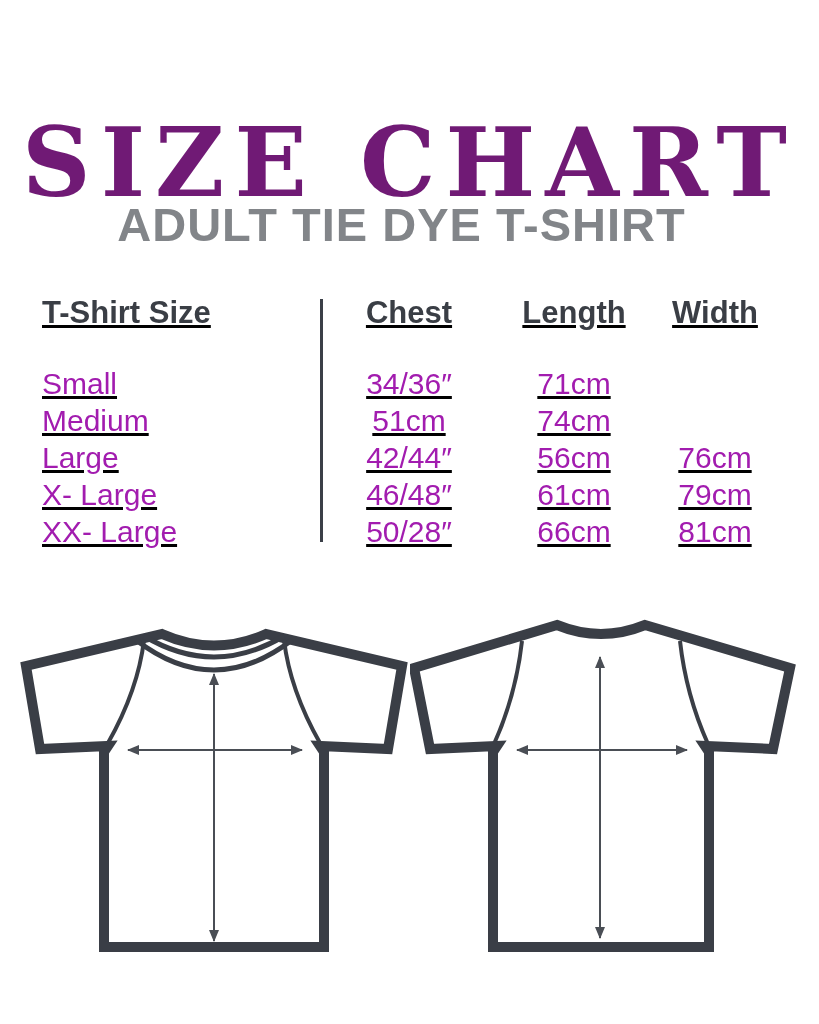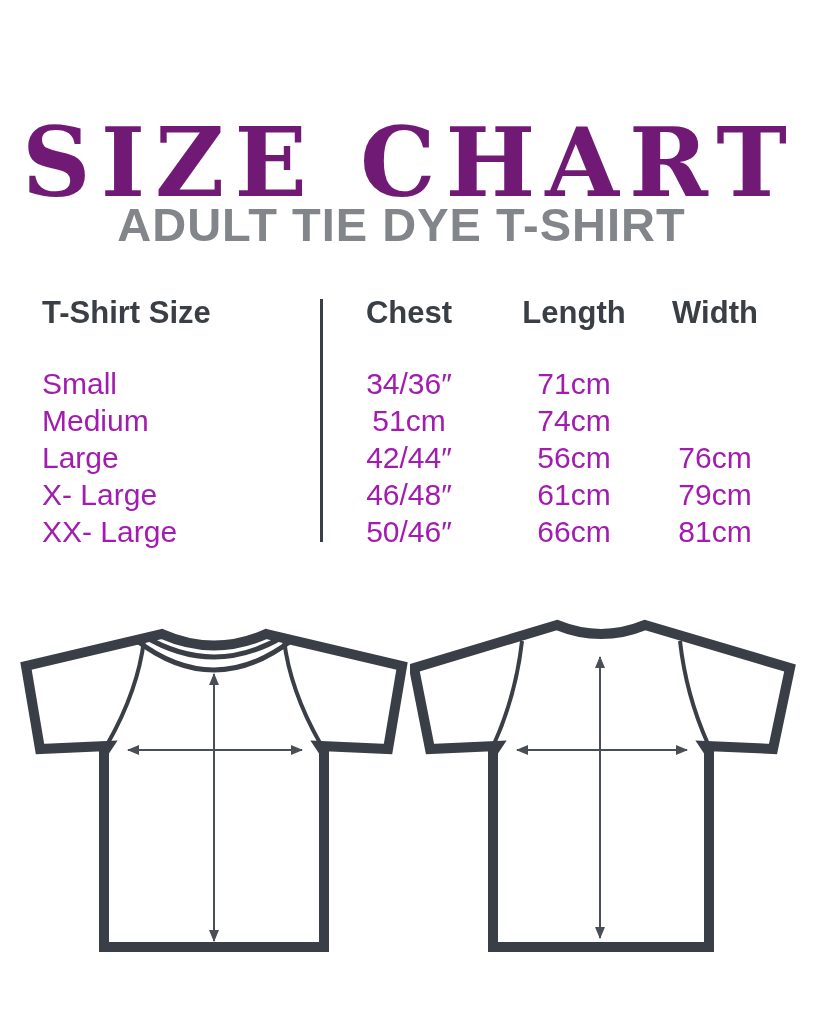--- a/index.html
+++ b/index.html
@@ -25,21 +25,21 @@
     position:absolute;top:197px;left:0;right:16px;
     text-align:center;
     font-family:"Liberation Sans", sans-serif;
     font-weight:bold;
     font-size:47px;
     letter-spacing:1px;
     color:#828589;
     white-space:nowrap;
   }
   .size-table{
-    position:absolute;left:42px;top:292px;width:735px;
+    position:absolute;left:42px;top:292px;width:735px;text-decoration:underline;
   }
   .t-row{
     display:grid;
     grid-template-columns:281px 172px 158px 124px;
     align-items:center;
     height:37px;
   }
   .t-head{
     height:42px;
     margin-bottom:31px;
@@ -101,21 +101,21 @@
       <div class="cell c-val">76cm</div>
     </div>
     <div class="t-row">
       <div class="cell c-label">X- Large</div>
       <div class="cell c-val">46/48″</div>
       <div class="cell c-val">61cm</div>
       <div class="cell c-val">79cm</div>
     </div>
     <div class="t-row">
       <div class="cell c-label">XX- Large</div>
-      <div class="cell c-val">50/46″</div>
+      <div class="cell c-val">50/28″</div>
       <div class="cell c-val">66cm</div>
       <div class="cell c-val">81cm</div>
     </div>
   </div>
 
   <svg class="shirt-svg shirt-front" width="392" height="350" viewBox="0 0 392 350" aria-hidden="true">
     <defs>
       <marker id="ah-f" markerWidth="6" markerHeight="5" refX="5.5" refY="2.5" orient="auto-start-reverse" markerUnits="strokeWidth">
         <path d="M0 0 L6 2.5 L0 5 Z" fill="#4a4e55"></path>
       </marker>

